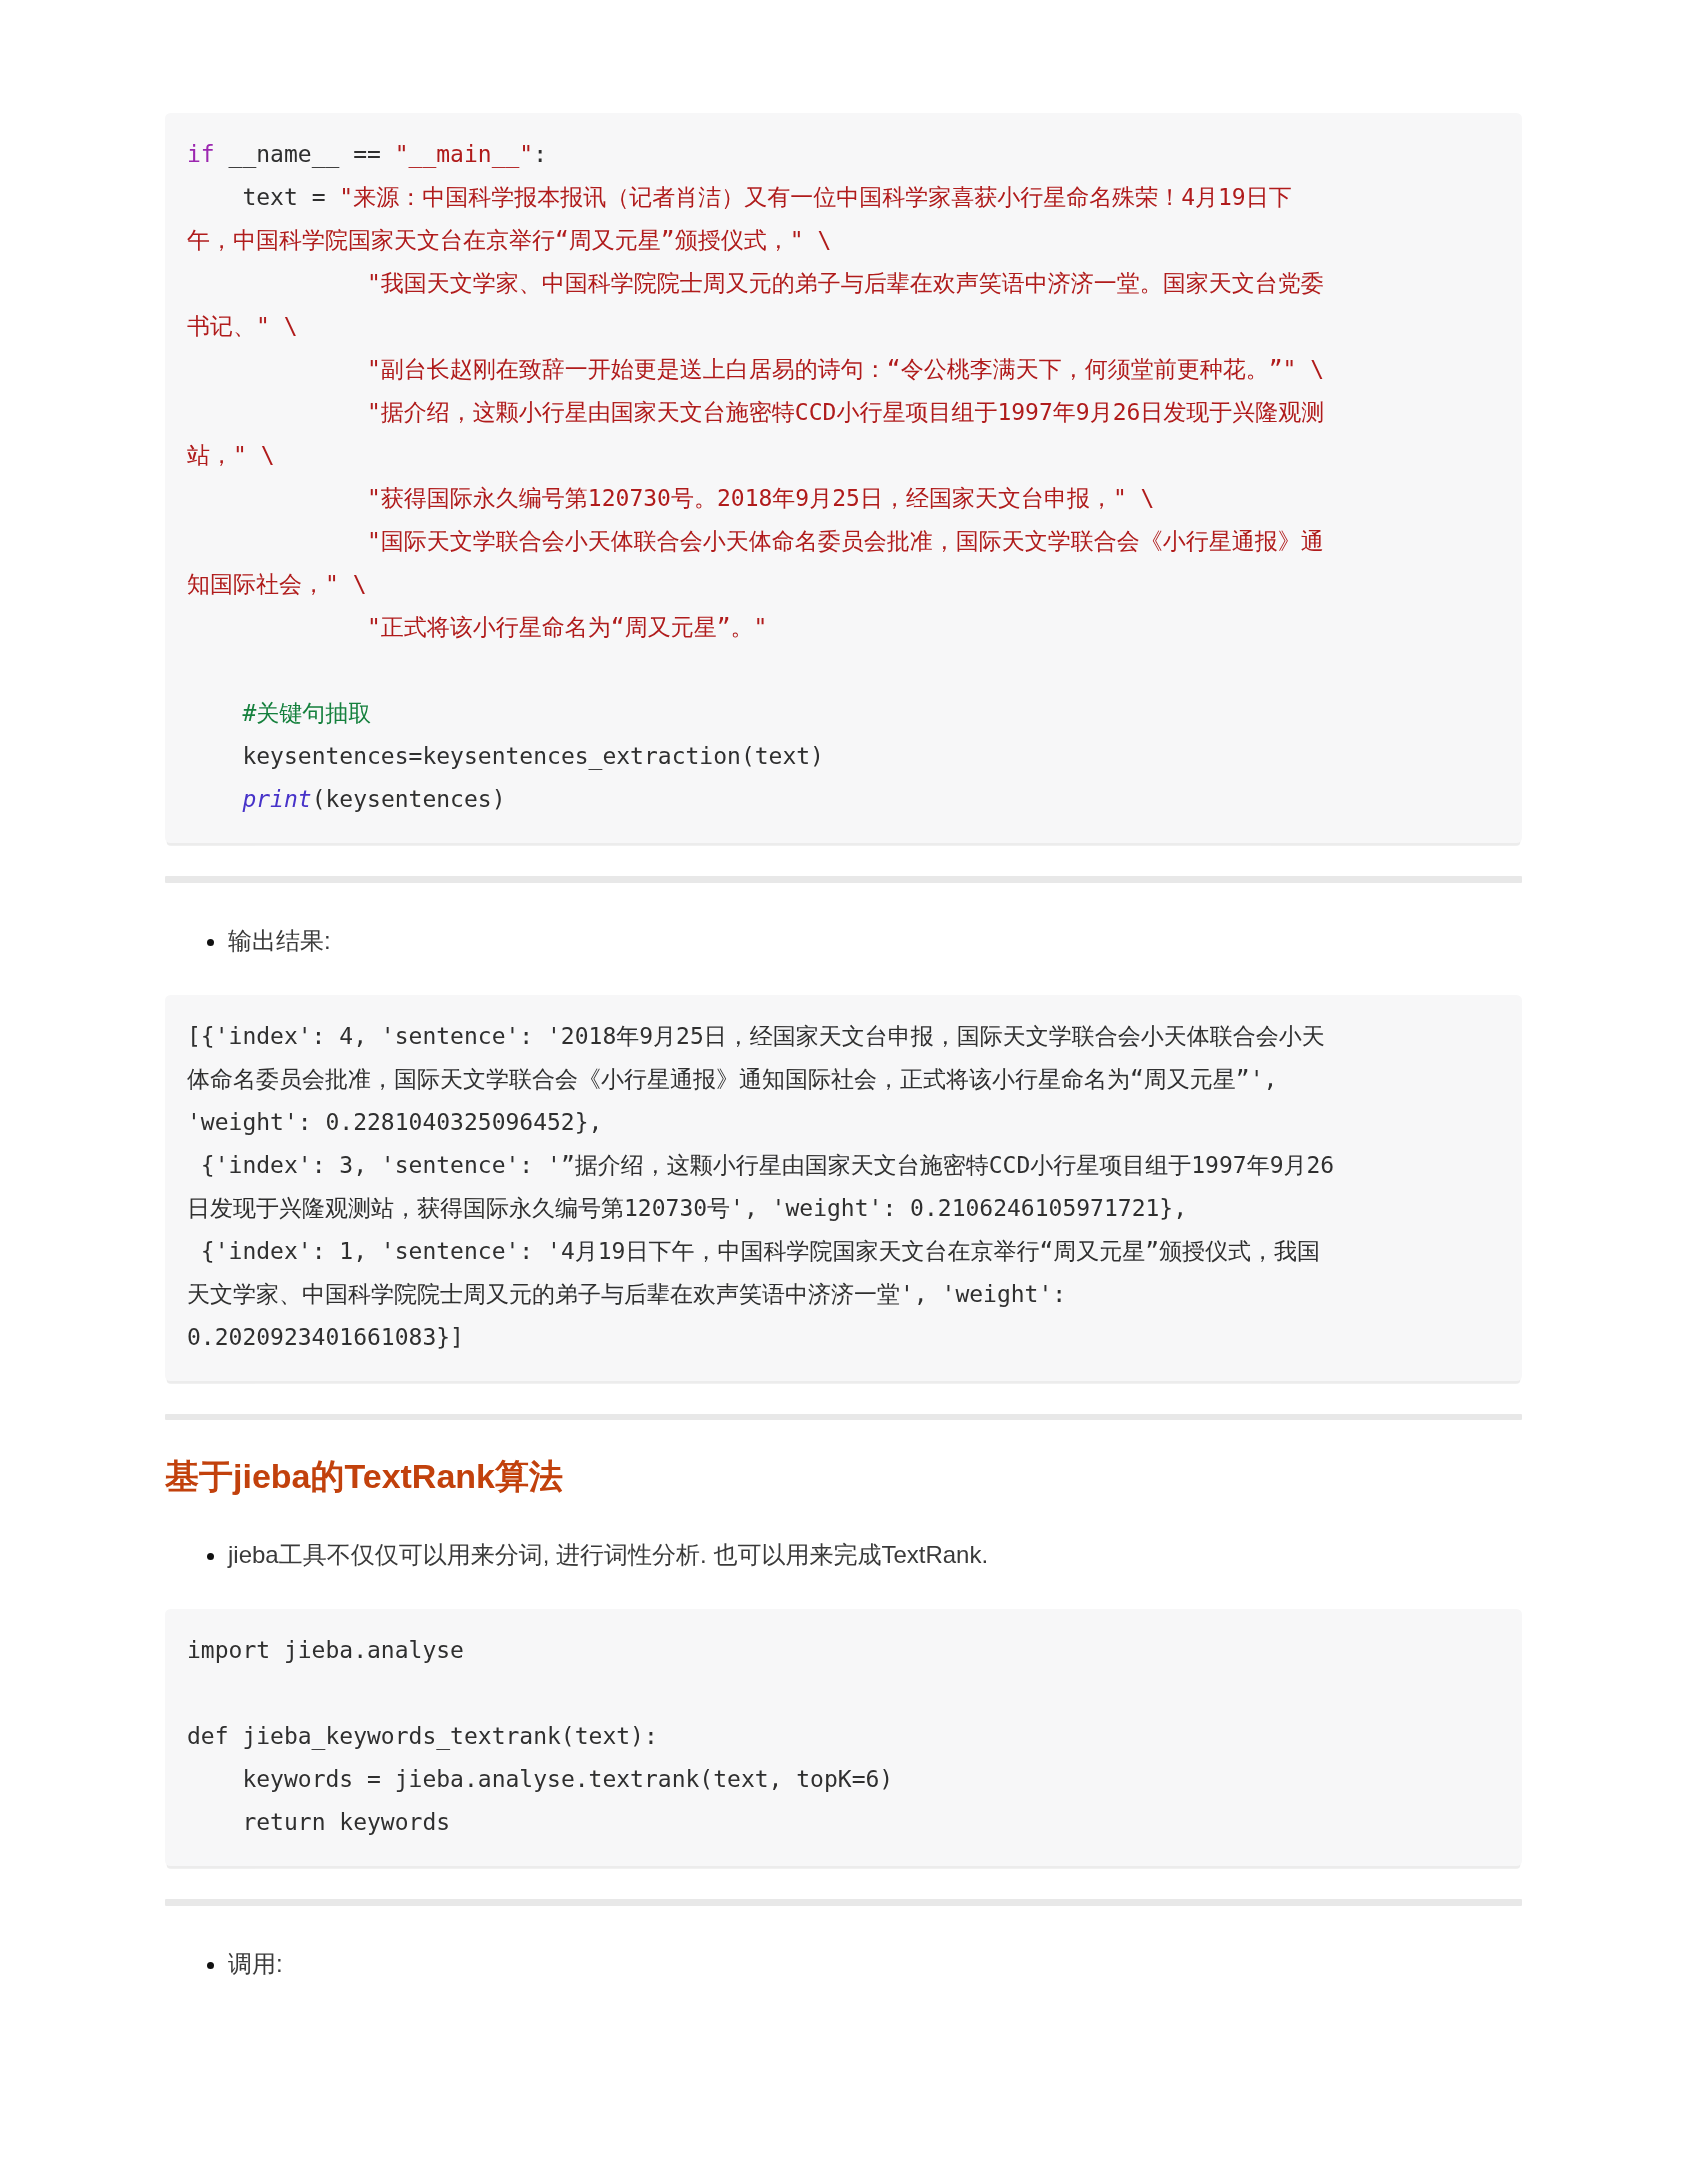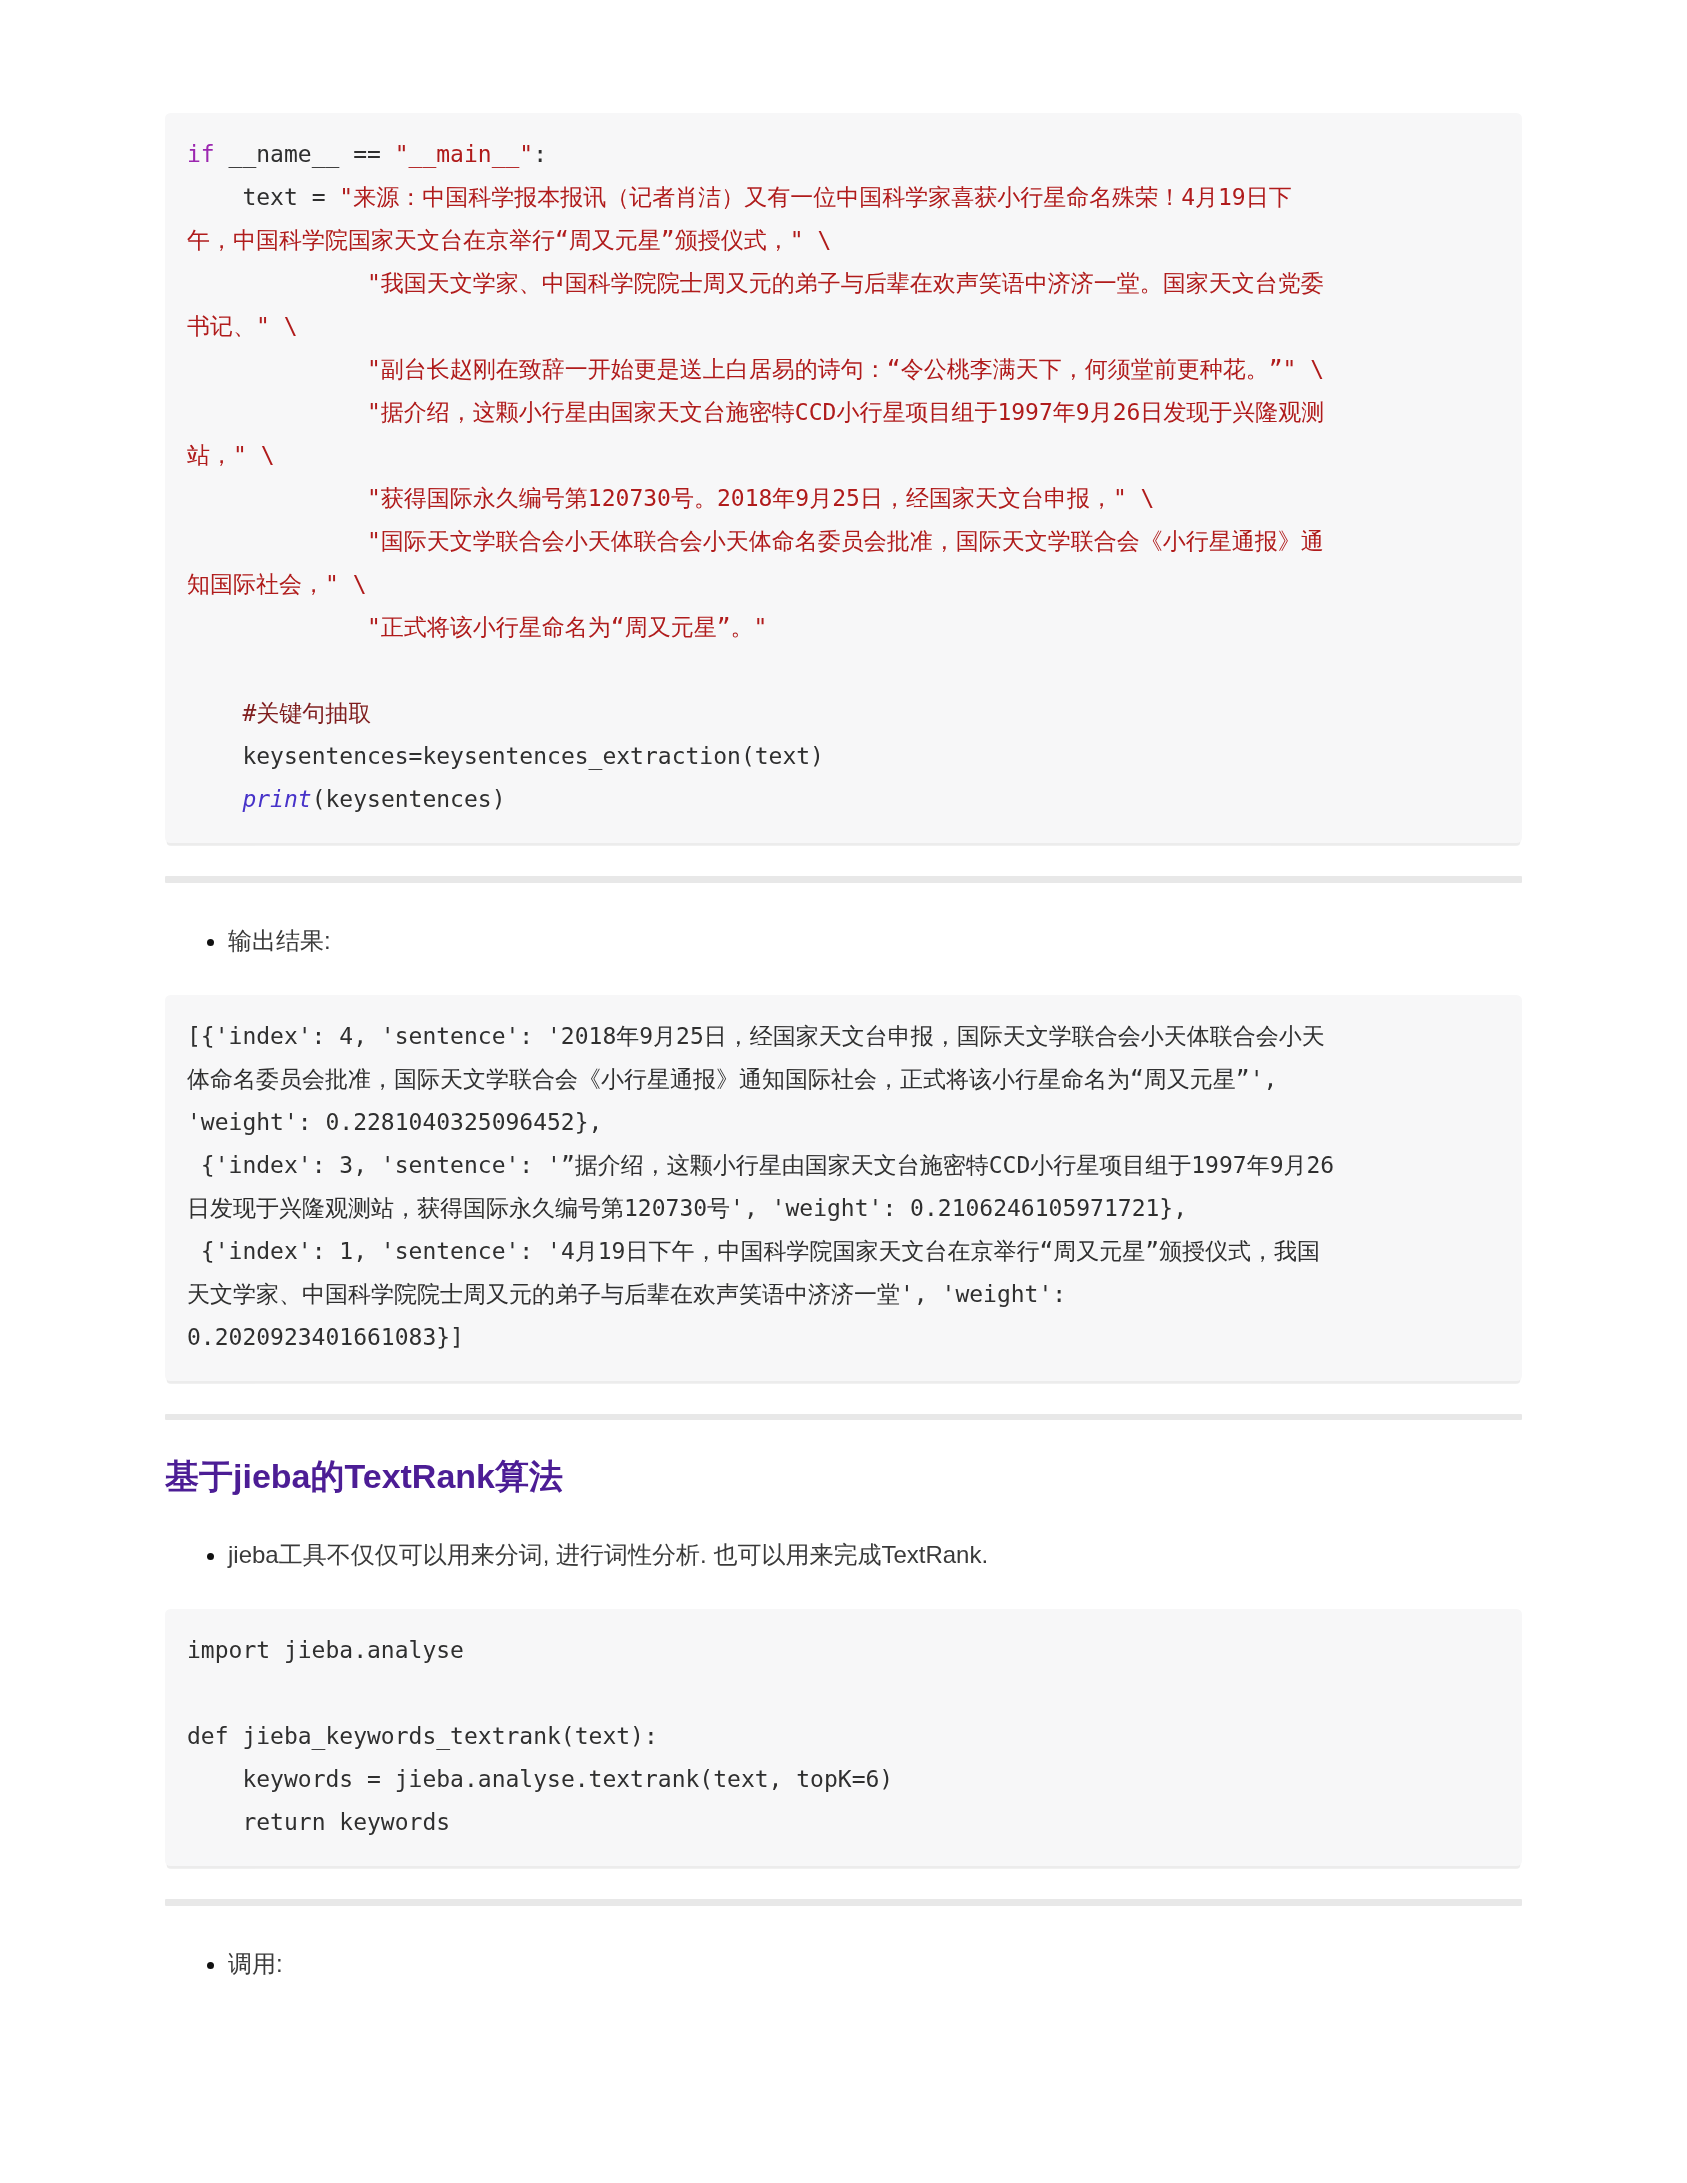--- a/index.html
+++ b/index.html
@@ -24,21 +24,21 @@
     font-size: 23px;
     line-height: 41px;
     color: #2f2f2f;
     white-space: pre-wrap;
     overflow-wrap: break-word;
     box-shadow: 0 4.4px 0 -1.7px #ececec;
   }
   .tok-pl { color: #2f2f2f; }
   .tok-kw { color: #9c27b0; margin-top: 44px; }
   .tok-str { color: #b01b1b; }
-  .tok-cm { color: #7f1d1d; margin-top: 12px; }
+  .tok-cm { color: #15803d; margin-top: 12px; }
   .tok-fn { color: #4733c9; font-style: italic; }
   hr.divider {
     border: 0;
     height: 6.6px;
     background: #e8e8e8;
     margin: 33px 0 0 0;
     border-radius: 1.1px;
   }
   ul.note-list {
     margin: 40px 0 0 0;
@@ -50,21 +50,21 @@
     line-height: 35px;
     color: #3a3a3a;
   }
   ul.note-list li::marker { color: #111111; }
   pre.code-block.output-block { margin-top: 37px; }
   h2.section-heading {
     margin: 35px 0 0 0;
     font-size: 34px;
     line-height: 42px;
     font-weight: 700;
-    color: #4c1d95;
+    color: #c2410c;
   }
   pre.code-block.second { margin-top: 37px; }
 </style>
 </head>
 <body>
 
 <main class="page">
 
   <pre class="code-block"><code><span class="tok-kw">if</span><span class="tok-pl"> __name__ == </span><span class="tok-str">"__main__"</span><span class="tok-pl">:</span>
 <span class="tok-pl">    text = </span><span class="tok-str">"来源：中国科学报本报讯（记者肖洁）又有一位中国科学家喜获小行星命名殊荣！4月19日下</span>

